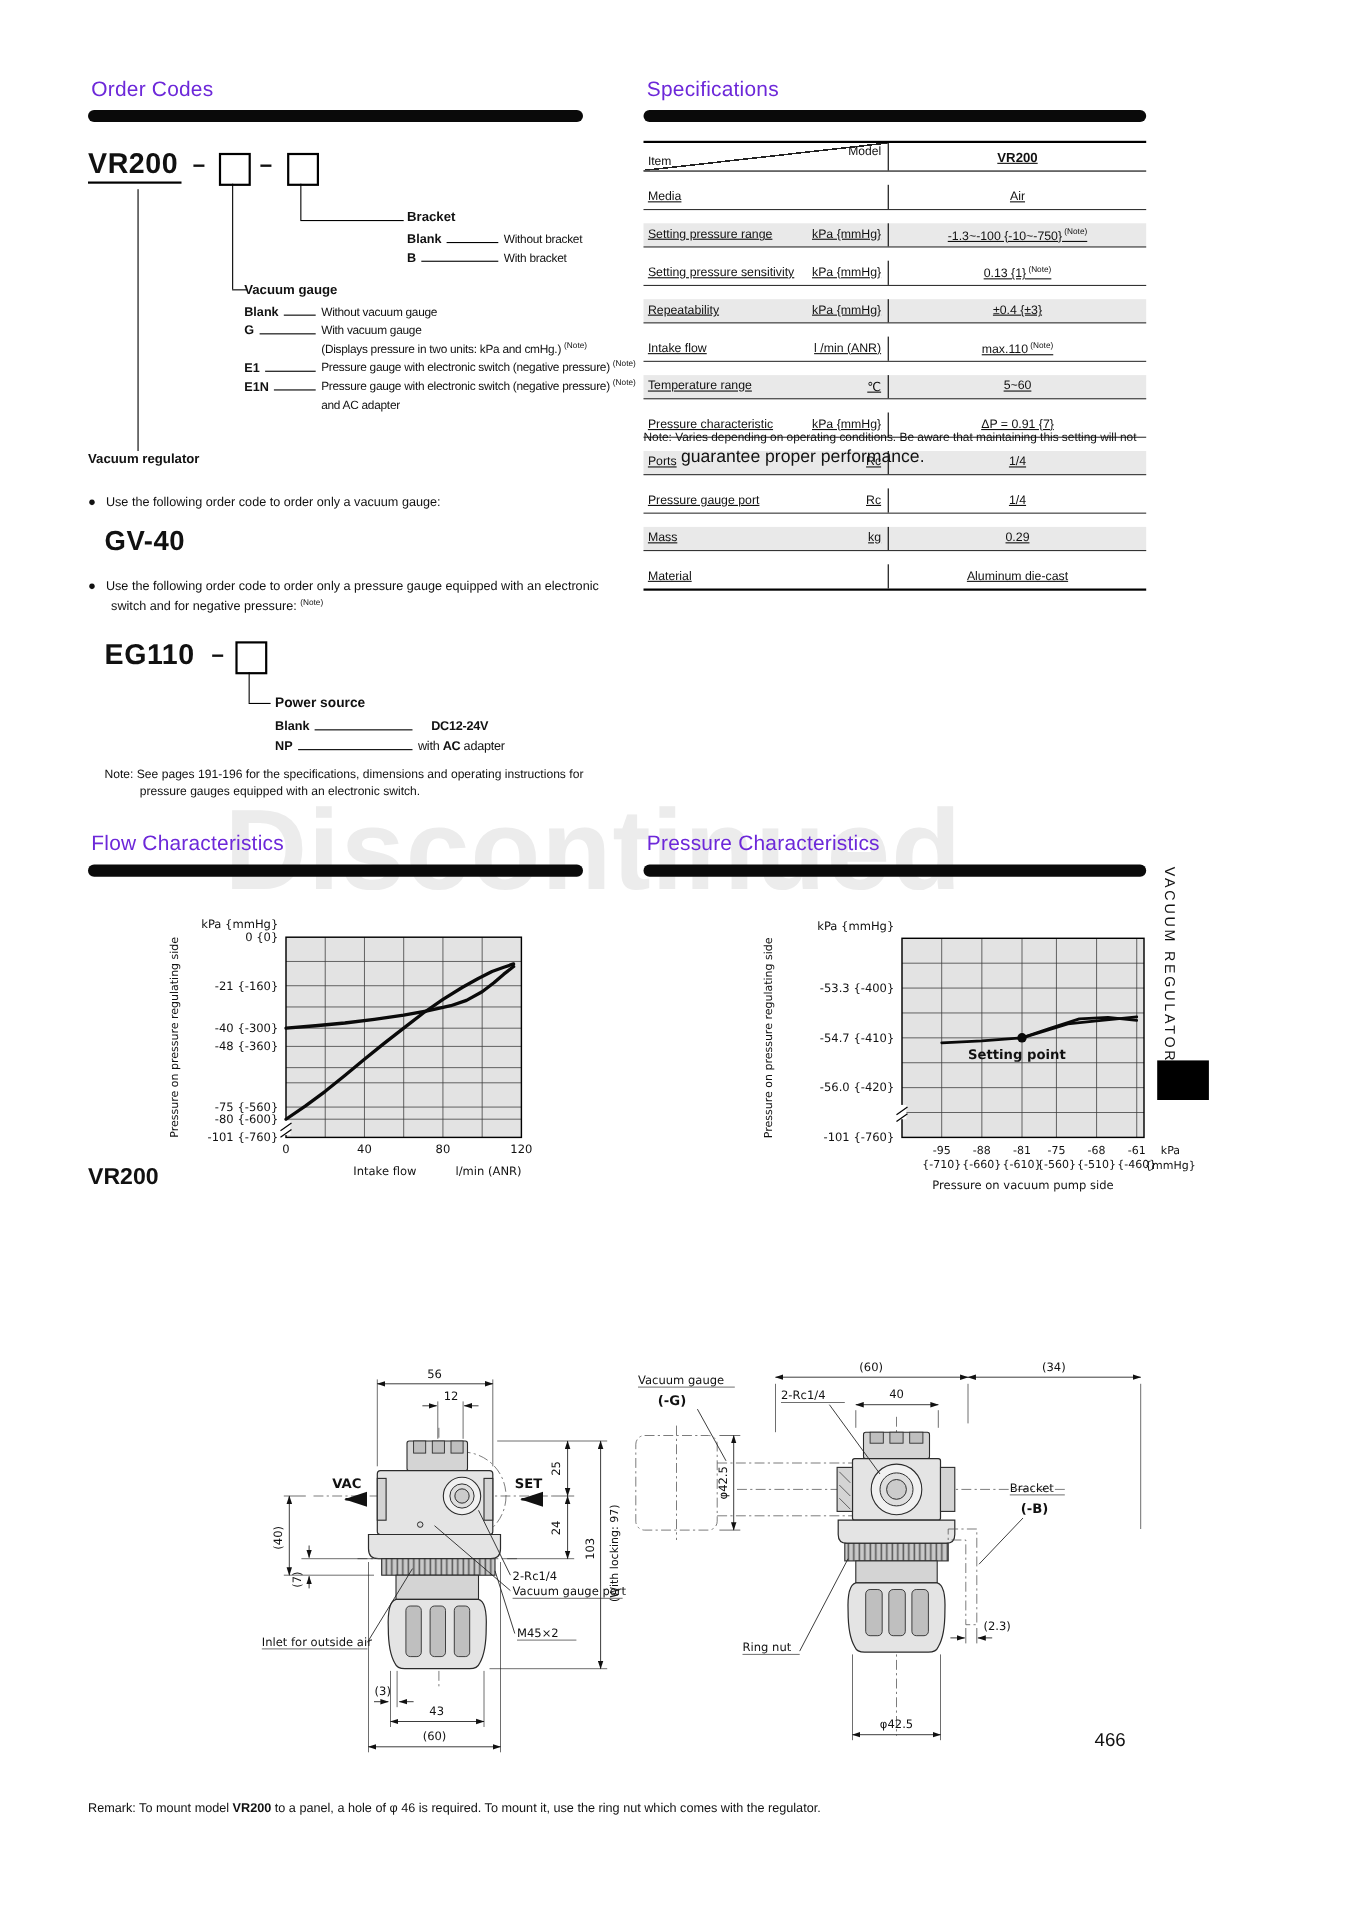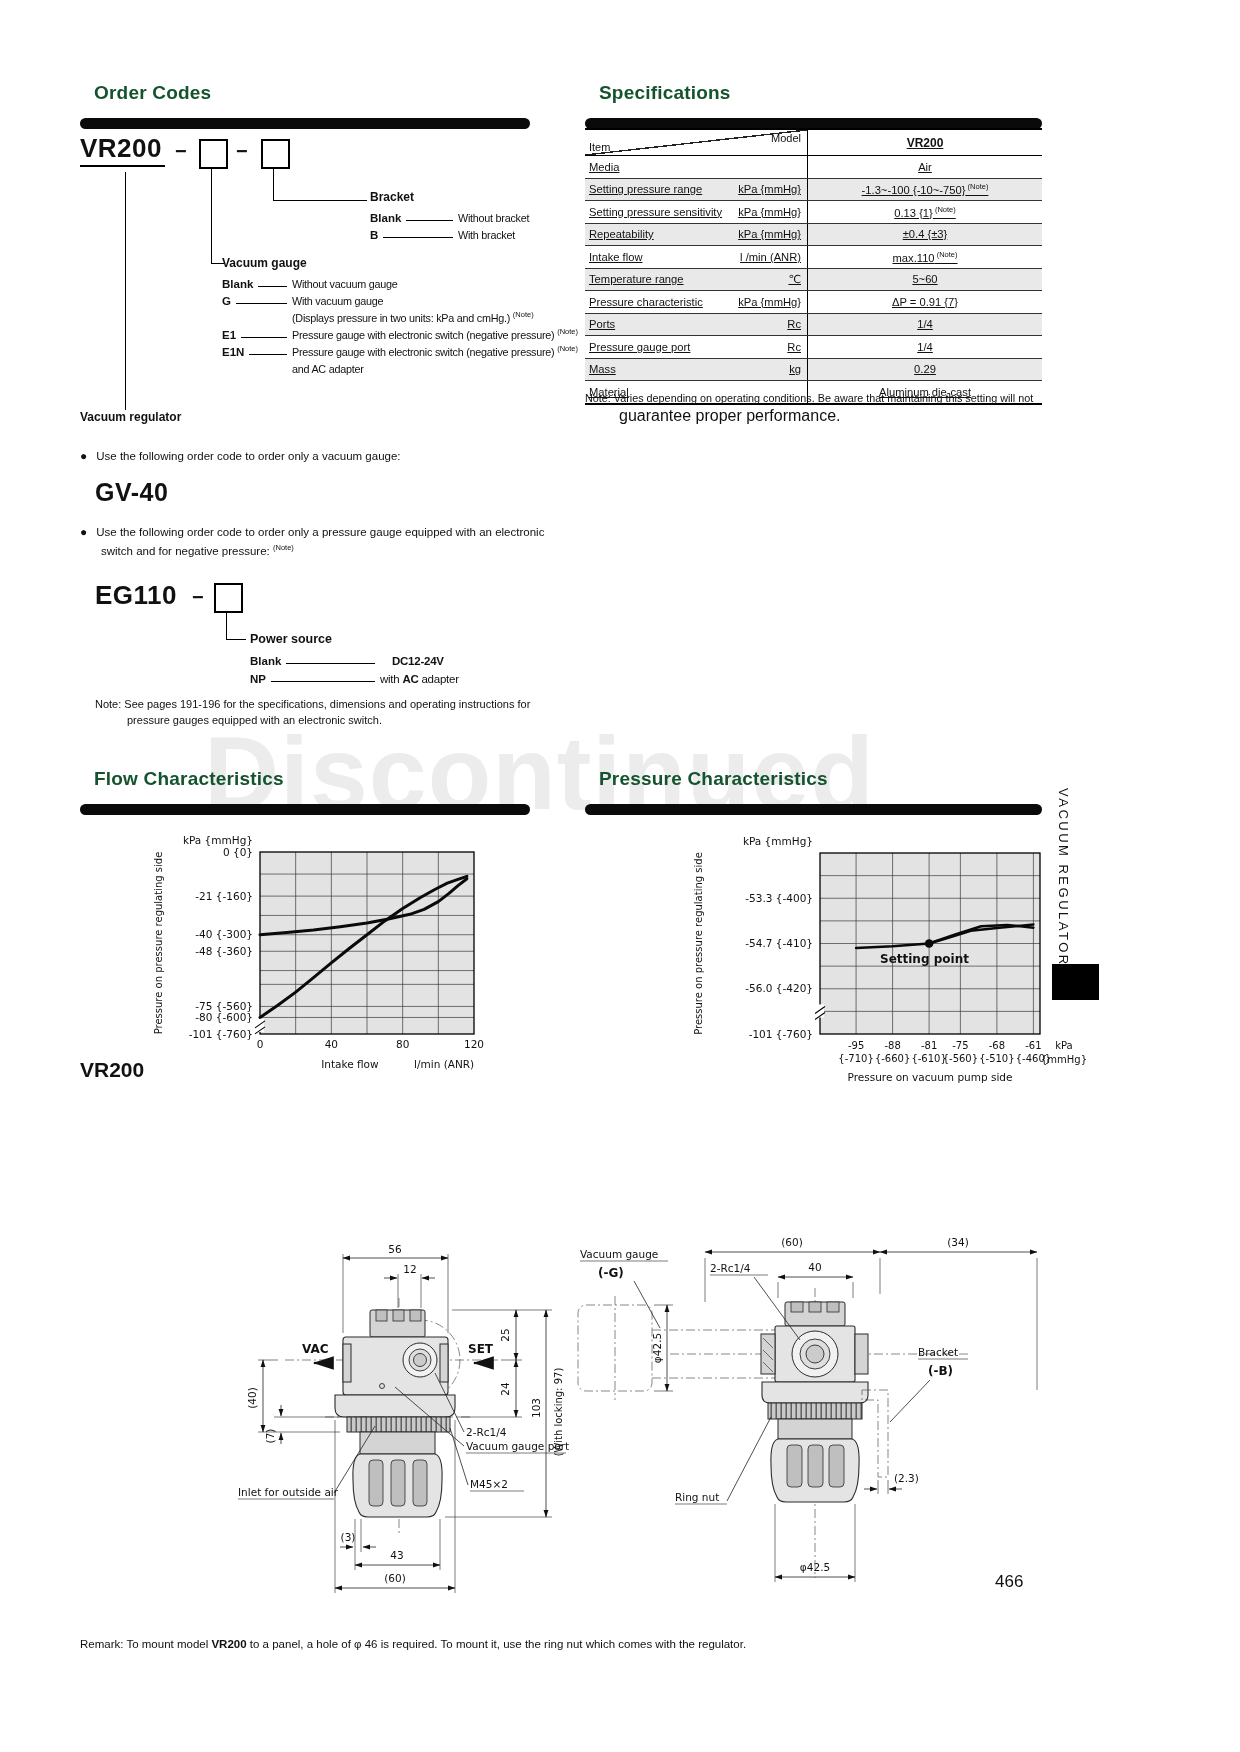--- a/index.html
+++ b/index.html
@@ -3,21 +3,21 @@
 <meta charset="utf-8">
 <style>
   html,body{margin:0;padding:0;background:#f0f0f0;}
   .page{position:relative;width:1240px;height:1752px;background:#ffffff;
         font-family:"Liberation Sans","DejaVu Sans",sans-serif;color:#111;overflow:hidden;}
   .abs{position:absolute;}
   .z3{z-index:3;}
 
   
   .sec-head{position:absolute;z-index:3;}
-  .sec-head h2{margin:14px;font-size:19px;font-weight:bold;letter-spacing:.2px;color:#14532d;}
+  .sec-head h2{margin:3px;font-size:19px;font-weight:normal;letter-spacing:.2px;color:#6d28d9;}
   .sec-head .bar{height:11px;background:#0a0a0a;border-radius:6px;margin-top:7px;}
   .dim-sub{font-size:15px;}
 
   
   .model-lg{position:absolute;font-size:26px;font-weight:bold;border-bottom:2px solid #000;padding:0 3px 1px 0;letter-spacing:.5px;}
   .dash{position:absolute;font-size:20px;font-weight:bold;}
   .codebox{position:absolute;width:25px;height:26px;border:2px solid #000;background:#fff;}
   .vline{position:absolute;border-left:1.5px solid #000;width:0;}
   .hline{position:absolute;border-top:1.5px solid #000;height:0;}
   .opt-title{font-weight:bold;font-size:12px;margin-bottom:3px;}
@@ -35,21 +35,21 @@
 
   
   .spec-table{position:absolute;left:585px;top:128px;width:457px;z-index:3;font-size:11.2px;text-decoration:underline;}
   .spec-hrow{display:flex;height:25px;border-top:2.2px solid #000;border-bottom:1.2px solid #000;}
   .spec-hleft{width:223px;position:relative;border-right:1.5px solid #000;box-sizing:border-box;}
   .spec-hleft .diag{position:absolute;inset:0;
      background:linear-gradient(to bottom right,transparent calc(50% - .7px),#222 calc(50% - .7px),#222 calc(50% + .7px),transparent calc(50% + .7px));}
   .spec-hleft .it{position:absolute;left:4px;bottom:2px;font-size:11px;}
   .spec-hleft .md{position:absolute;right:6px;top:2px;font-size:11px;}
   .spec-hval{flex:1;display:flex;align-items:center;justify-content:center;font-weight:bold;font-size:12px;}
-  .spec-row{display:flex;height:21.5px;border-bottom:1px solid #333;}
+  .spec-row{display:flex;height:21.5px;border-bottom:1px solid #333;margin-top:12px;}
   .spec-row:last-child{border-bottom:2.2px solid #000;}
   .spec-item{width:223px;flex:none;display:flex;justify-content:space-between;align-items:center;
              padding:0 6px 0 4px;border-right:1.5px solid #000;box-sizing:border-box;}
   .spec-val{flex:1;text-align:center;align-self:center;}
   .gray{background:#e9e9e9;}
 
   
   .watermark{position:absolute;left:204px;top:714px;font-size:104px;font-weight:bold;color:#ececec;
              letter-spacing:1px;white-space:nowrap;z-index:2;}
   .plot-bg{position:absolute;background:#e3e3e3;z-index:1;}

